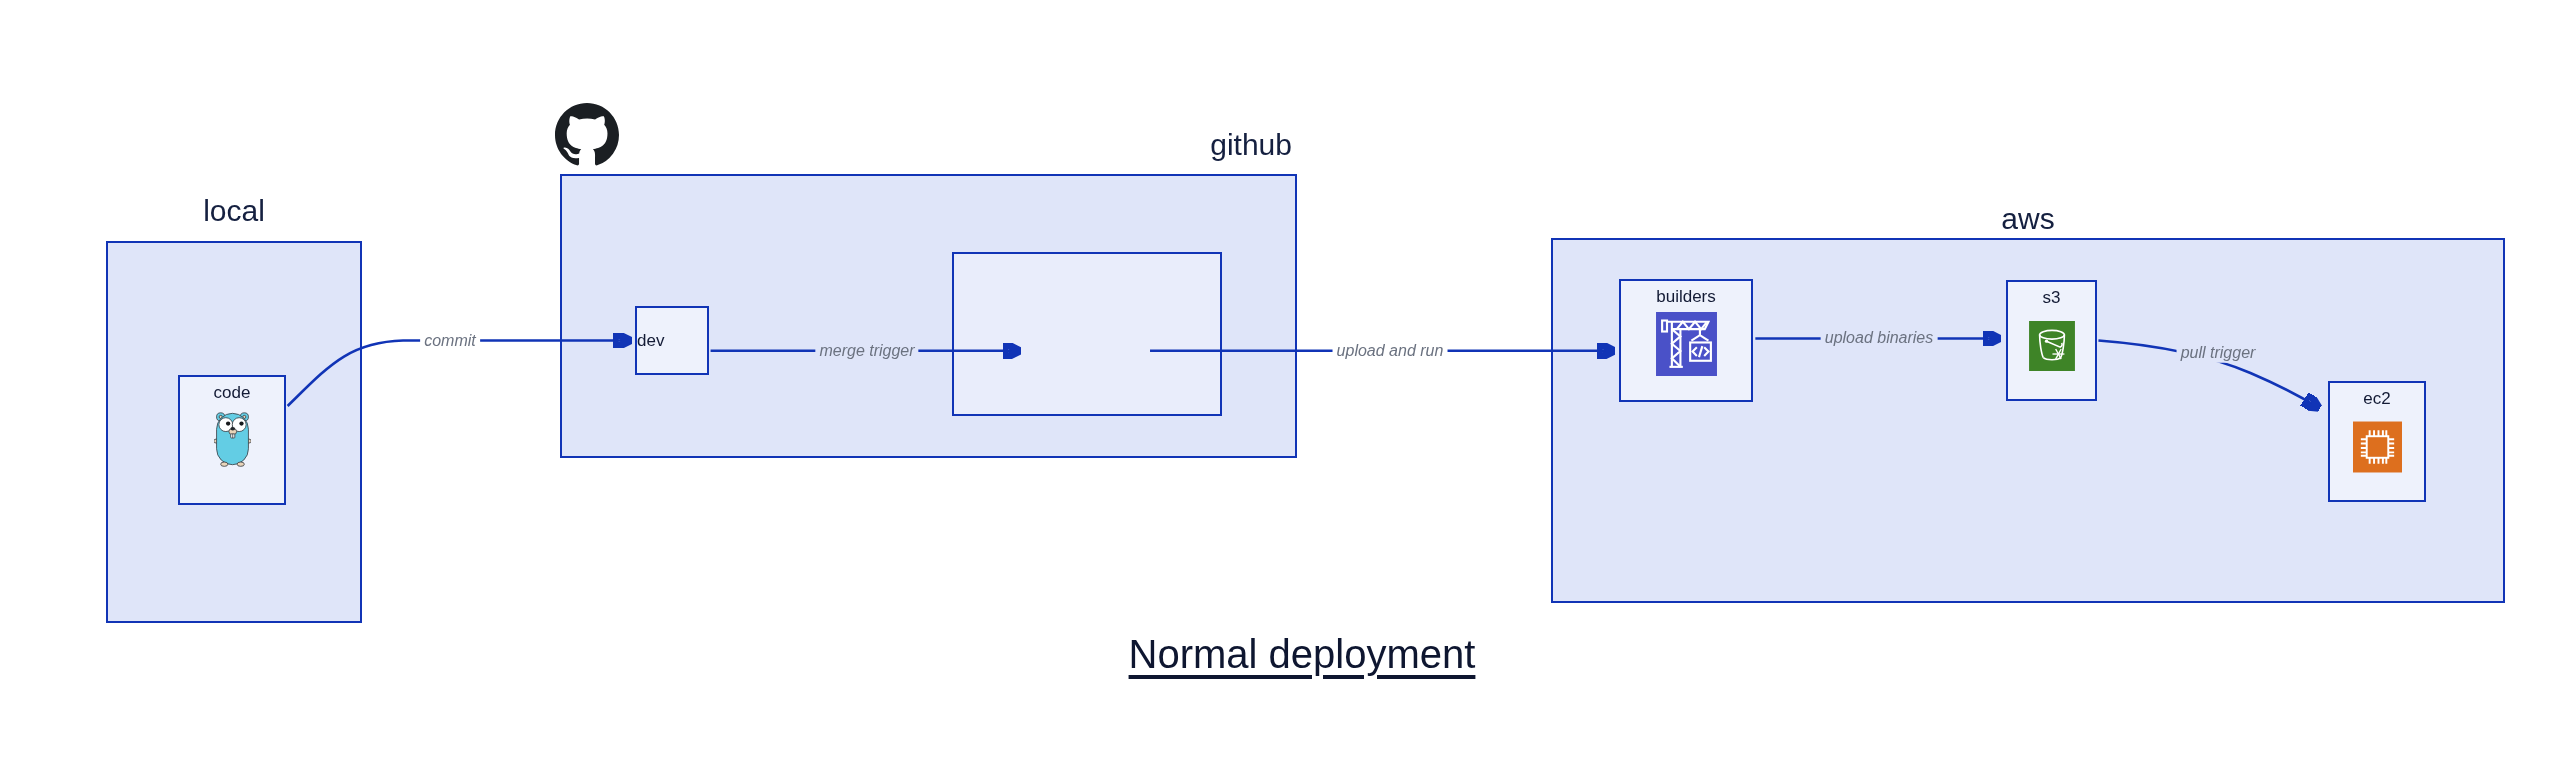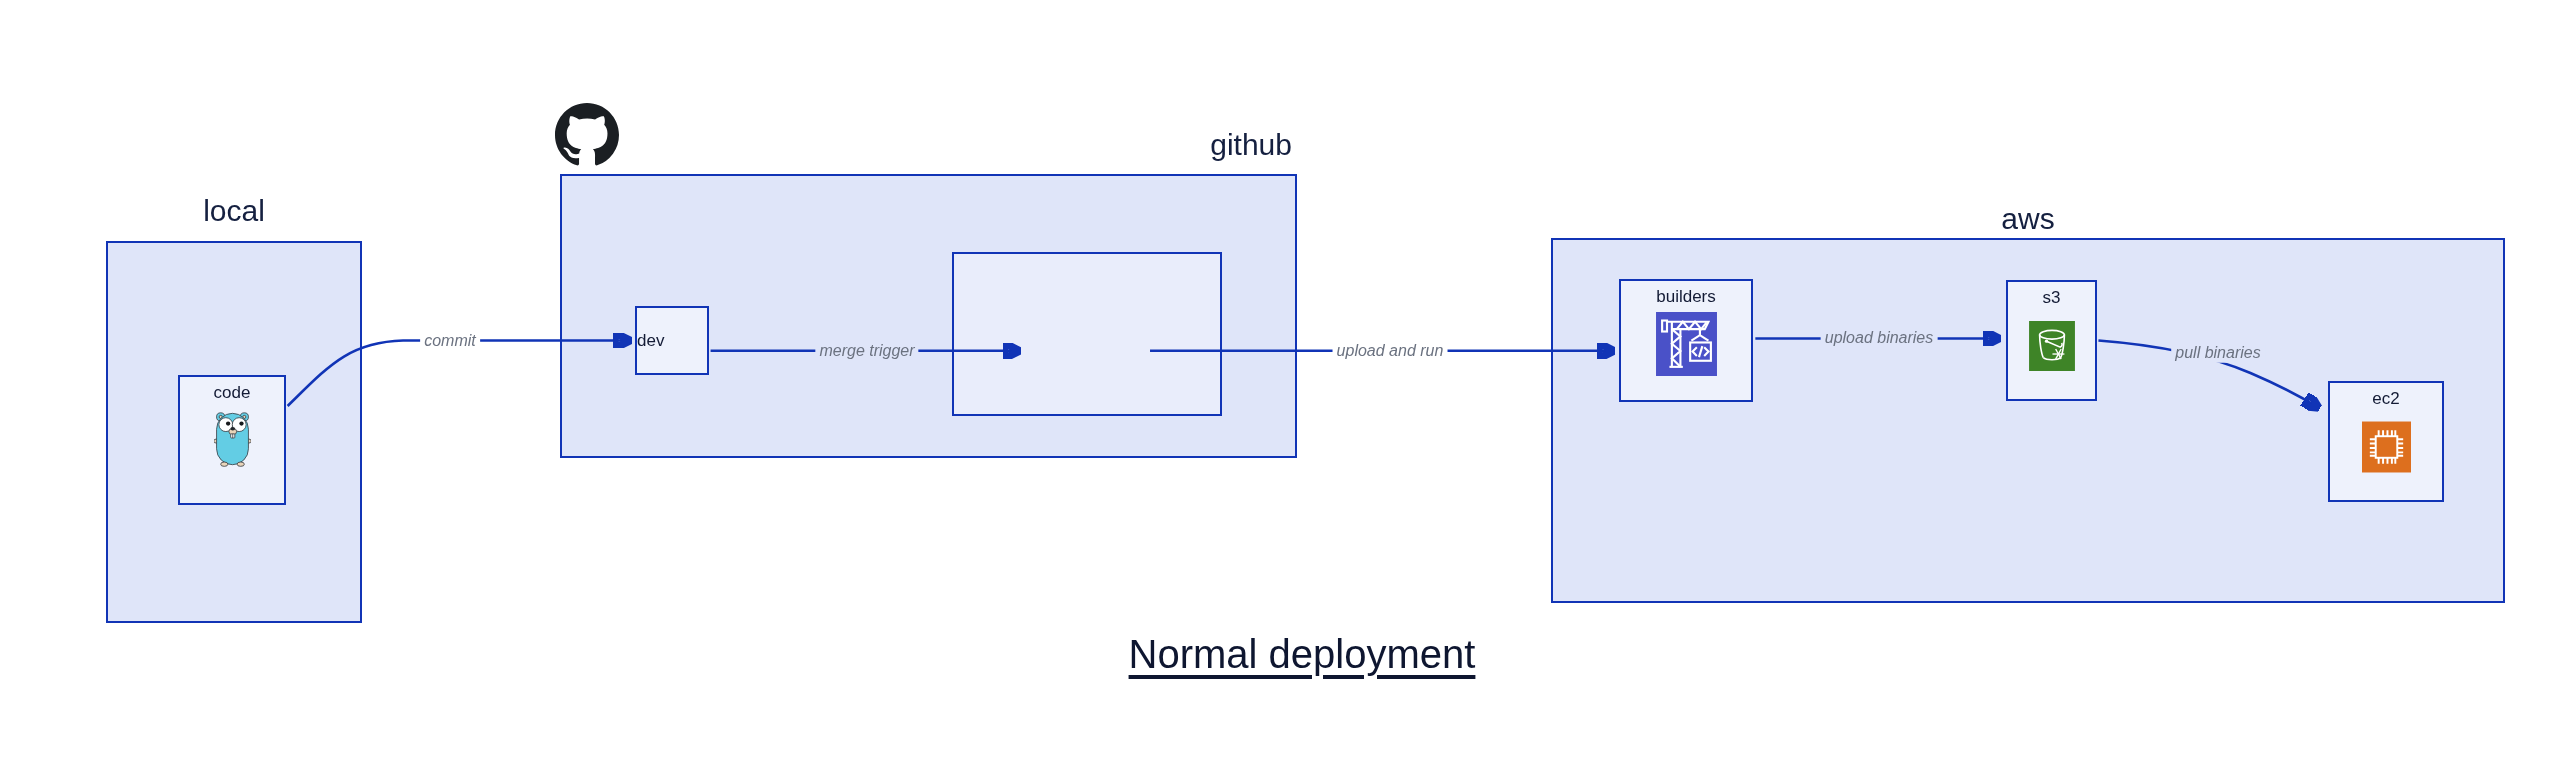--- a/index.html
+++ b/index.html
@@ -42,21 +42,21 @@
     background: #eef2fc;
     border: 2.1px solid #1134b6;
     box-sizing: border-box;
     text-align: center;
   }
   #n-code      { left: 178px;  top: 375px; width: 108px; height: 130px; }
   #n-dev       { left: 635px; top: 306px; width: 74px; height: 69px; display: flex; align-items: center; justify-content: flex-start; }
   #n-workflows { left: 1025px; top: 326px; width: 123px; height: 67px; display: flex; align-items: center; justify-content: center; }
   #n-builders  { left: 1619px; top: 279px; width: 134px; height: 123px; }
   #n-s3        { left: 2006px; top: 280px; width: 91px; height: 121px; }
-  #n-ec2       { left: 2328px; top: 381px; width: 116px; height: 121px; }
+  #n-ec2       { left: 2328px; top: 381px; width: 98px; height: 121px; }
 
   .node-label {
     display: block;
     color: #131b35;
     font-weight: 400;
     font-size: 17px;
     line-height: 19.6px;
     margin-top: 6.2px;
     white-space: nowrap;
   }
@@ -231,18 +231,18 @@
     <path d="M 1379 681 H 1976" marker-end="url(#arrow)"></path>
     <path d="M 2232 681 H 3130" marker-end="url(#arrow)"></path>
     <path d="M 3407 657 H 3878" marker-end="url(#arrow)"></path>
     <path d="M 4073 661 C 4190 670 4292 692 4368 724 C 4424 748 4466 770 4498 790" marker-end="url(#arrow)"></path>
   </svg>
 
   <span class="edge-label on-white" id="e-commit">commit</span>
   <span class="edge-label on-group" id="e-merge">merge trigger</span>
   <span class="edge-label on-white" id="e-uploadrun">upload and run</span>
   <span class="edge-label on-group" id="e-uploadbin">upload binaries</span>
-  <span class="edge-label on-group" id="e-pullbin">pull binaries</span>
+  <span class="edge-label on-group" id="e-pullbin">pull trigger</span>
 
   <div id="diagram-title">Normal deployment</div>
 
 </div>
 
 
 </body></html>

